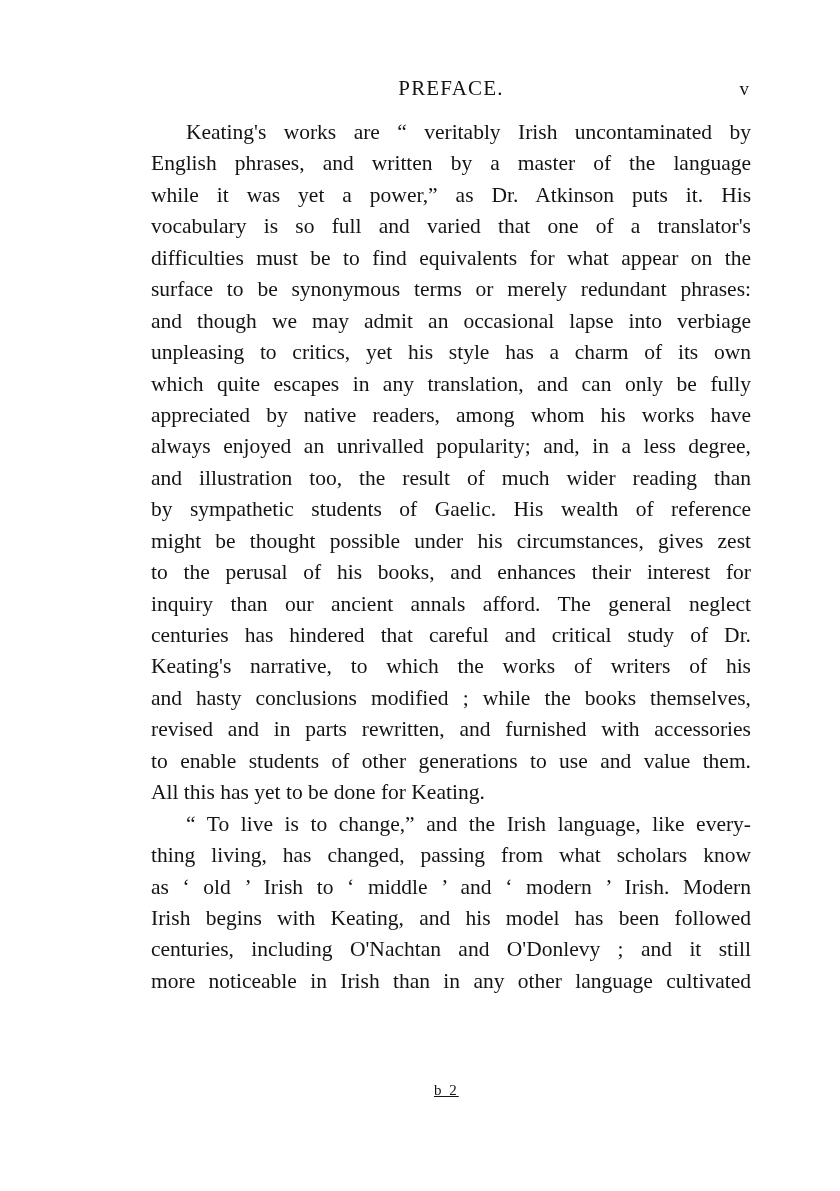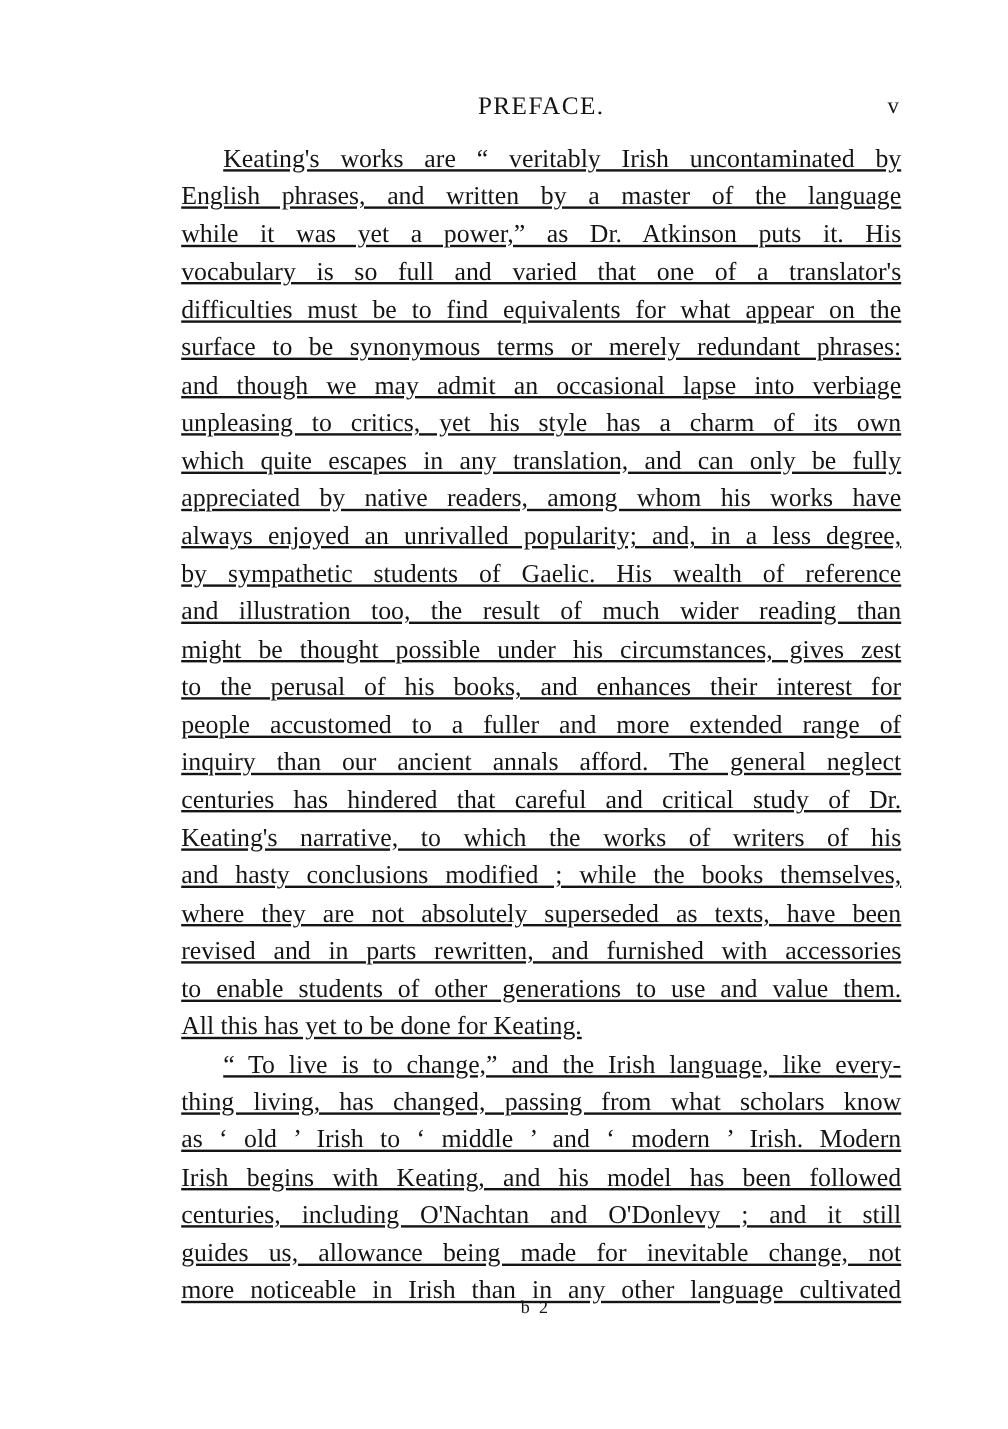--- a/index.html
+++ b/index.html
@@ -63,31 +63,31 @@
     .line.last {
       text-align: left;
       text-align-last: left;
     }
     .line span {
       display: block;
       width: 100%;
       text-align: justify;
       text-align-last: justify;
       white-space: normal;
-      text-decoration: underline;
     }
     .line.last span {
       text-align-last: left;
     }
     .signature {
       position: absolute;
       top: 1082px;
       left: 420px;
       font-size: 15px;
       letter-spacing: 2px;
+      text-decoration: underline;
     }
   </style>
 </head>
 <body>
 
 <div class="page">
 
   <div class="running-head">
     <div class="running-title">PREFACE.</div>
     <div class="folio">v</div>
@@ -123,48 +123,42 @@
       <div class="line">
           <span>which quite escapes in any translation, and can only be fully</span>
         </div>
       <div class="line">
           <span>appreciated by native readers, among whom his works have</span>
         </div>
       <div class="line">
           <span>always enjoyed an unrivalled popularity; and, in a less degree,</span>
         </div>
       <div class="line">
-          <span>by sympathetic students of Gaelic.  His wealth of reference</span>
+          <span>and illustration too, the result of much wider reading than</span>
         </div>
       <div class="line">
-          <span>and illustration too, the result of much wider reading than</span>
+          <span>by sympathetic students of Gaelic.  His wealth of reference</span>
         </div>
       <div class="line">
           <span>might be thought possible under his circumstances, gives zest</span>
         </div>
       <div class="line">
           <span>to the perusal of his books, and enhances their interest for</span>
-        </div>
-      <div class="line">
-          <span>people accustomed to a fuller and more extended range of</span>
         </div>
       <div class="line">
           <span>inquiry than our ancient annals afford.  The general neglect</span>
         </div>
       <div class="line">
           <span>centuries has hindered that careful and critical study of Dr.</span>
         </div>
       <div class="line">
           <span>Keating's narrative, to which the works of writers of his</span>
         </div>
       <div class="line">
           <span>and hasty conclusions modified ; while the books themselves,</span>
-        </div>
-      <div class="line">
-          <span>where they are not absolutely superseded as texts, have been</span>
         </div>
       <div class="line">
           <span>revised and in parts rewritten, and furnished with accessories</span>
         </div>
       <div class="line">
           <span>to enable students of other generations to use and value them.</span>
         </div>
       <div class="line last">
           <span>All this has yet to be done for Keating.</span>
         </div>
@@ -180,22 +174,19 @@
       <div class="line">
           <span>as ‘ old ’ Irish to ‘ middle ’ and ‘ modern ’ Irish.  Modern</span>
         </div>
       <div class="line">
           <span>Irish begins with Keating, and his model has been followed</span>
         </div>
       <div class="line">
           <span>centuries, including O'Nachtan and O'Donlevy ; and it still</span>
         </div>
       <div class="line">
-          <span>guides us, allowance being made for inevitable change, not</span>
-        </div>
-      <div class="line">
           <span>more noticeable in Irish than in any other language cultivated</span>
         </div>
     </div>
   </div>
 
   <div class="signature">b 2</div>
 </div>
 
 </body></html>

